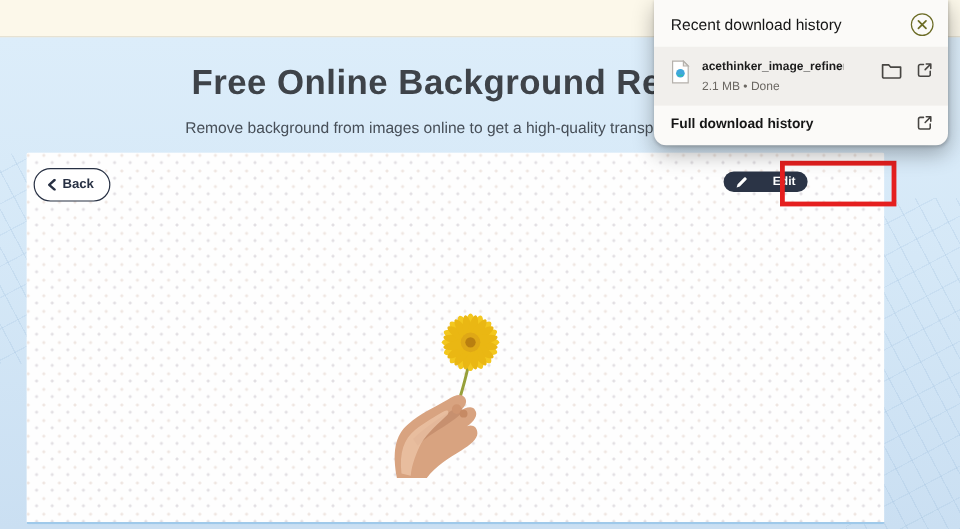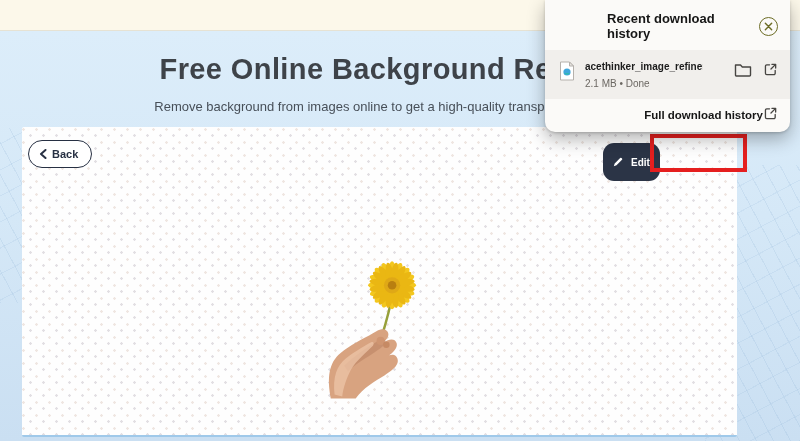--- a/index.html
+++ b/index.html
@@ -32,54 +32,54 @@
     background:#fefefe; border-bottom:2px solid #9fc9ea; border-radius:2px; z-index:3;
     background-image:
       radial-gradient(circle, #e2dfe3 1px, transparent 1.5px),
       radial-gradient(circle, #efe6e1 1px, transparent 1.5px);
     background-size:13px 13px; background-position:2px 2px, 8px 9px; }
 
   
   .back-btn { position:absolute; left:28px; top:140px; height:28px; padding:0 13px 0 10px;
     display:flex; align-items:center; gap:5px; background:#fff; border:1.6px solid #273043;
     border-radius:15px; font-size:11px; font-weight:700; color:#273043; cursor:pointer; z-index:5; }
-  .pill-btn { position:absolute; height:38px; padding:0 10px; display:flex; align-items:center;
-    gap:8px; background:#2b3446; border:none; border-radius:11px; color:#fff;
+  .pill-btn { position:absolute; height:17px; padding:0 10px; display:flex; align-items:center;
+    gap:21px; background:#2b3446; border:none; border-radius:11px; color:#fff;
     font-size:10px; font-weight:700; cursor:pointer; z-index:5; }
   .edit-btn { left:603px; top:143px; }
   .download-btn { left:658px; top:143px; }
   .pill-btn svg, .back-btn svg { display:block; }
 
   
   .red-rect { position:absolute; left:650px; top:134px; width:97px; height:38px;
     border:4px solid #e51f1f; z-index:6; pointer-events:none; }
 
   
   .figure { position:absolute; left:325px; top:254px; width:115px; height:145px; z-index:4; }
 
   
   .popup { position:absolute; left:545px; top:0; width:245px; background:#fbfaf8;
     border-radius:0 0 10px 10px; box-shadow:0 7px 18px rgba(0,0,0,.30), 0 1px 3px rgba(0,0,0,.18);
     z-index:10; overflow:hidden; }
   .popup-header { display:flex; align-items:center; justify-content:space-between;
     padding:11px 12px 9px 14px; }
-  .popup-title { font-size:13px; font-weight:700; color:#161616;margin-left:48px; }
+  .popup-title { font-size:13px; font-weight:400; color:#161616; }
   .close-btn { width:19px; height:19px; border-radius:50%; border:1.6px solid #6c6c26;
     background:transparent; display:flex; align-items:center; justify-content:center;
     cursor:pointer; flex:0 0 auto; }
   .file-row { display:flex; align-items:flex-start; gap:10px; background:#f1efec;
     padding:9px 12px 10px 14px; cursor:pointer; }
   .file-icon { flex:0 0 auto; margin-top:2px; }
   .file-text { width:118px; }
   .file-name { font-size:10px; font-weight:700; color:#1c1c1c; line-height:1.5;
     white-space:nowrap; overflow:hidden; }
   .file-meta { font-size:10px; color:#6b6762; margin-top:4px; }
   .row-actions { display:flex; gap:11px; margin-top:3px; margin-left:auto; }
   .icon-btn { background:none; border:none; padding:0; cursor:pointer; display:block; }
-  .popup-footer { display:flex; align-items:center; justify-content:flex-end;
+  .popup-footer { display:flex; align-items:center; justify-content:space-between;
     padding:7px 12px 8px 14px; }
   .footer-link { font-size:11.5px; font-weight:700; color:#161616; cursor:pointer; }
 </style>
 </head>
 <body>
 
 <div class="stage">
 
   <div class="hero"></div>
   <div class="mesh mesh-right"></div>

